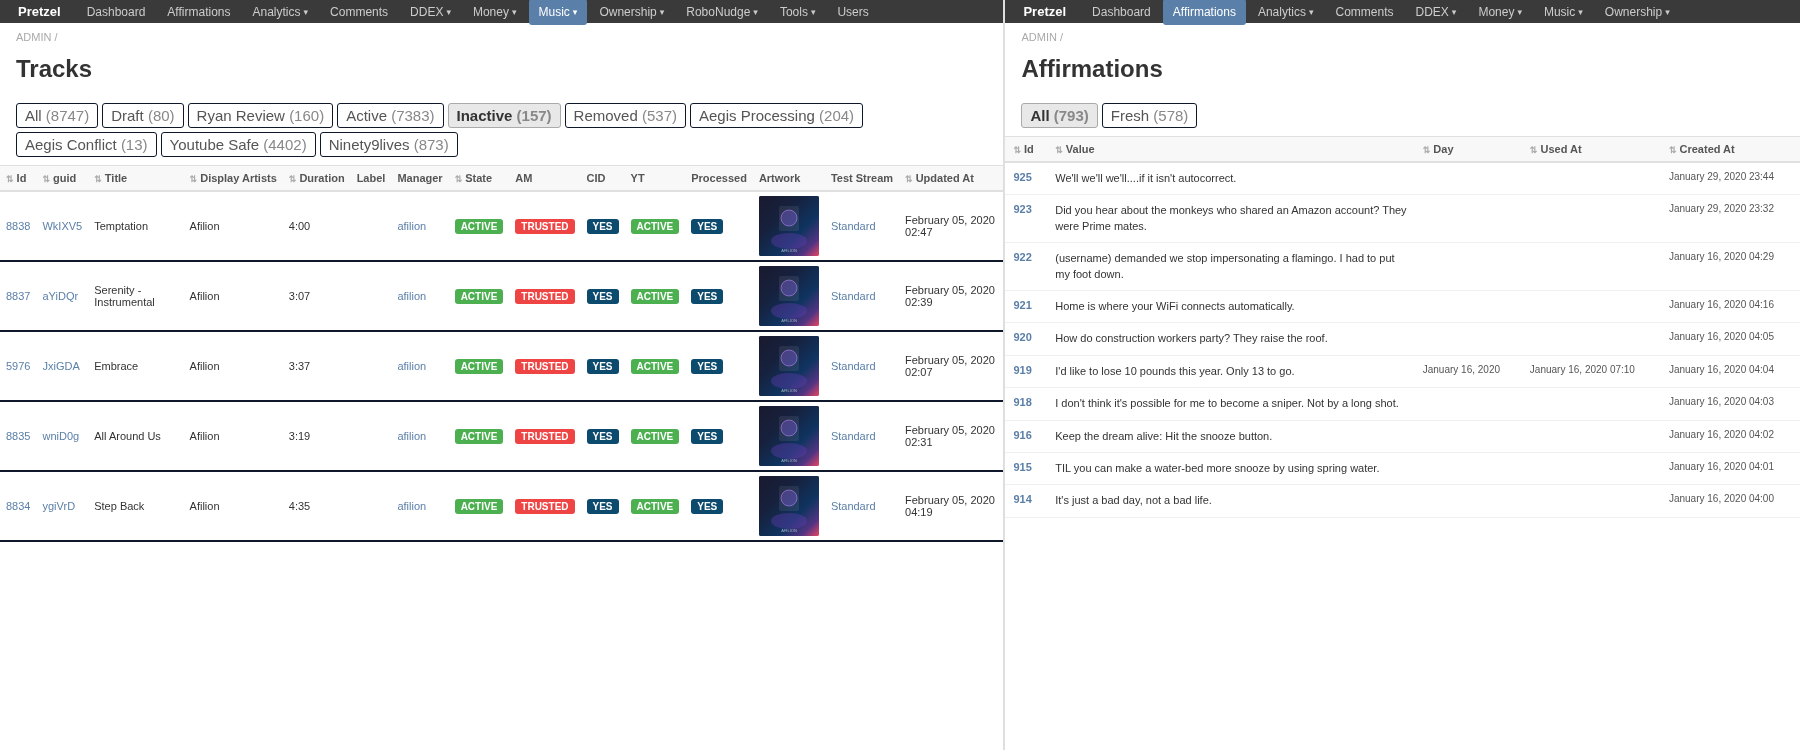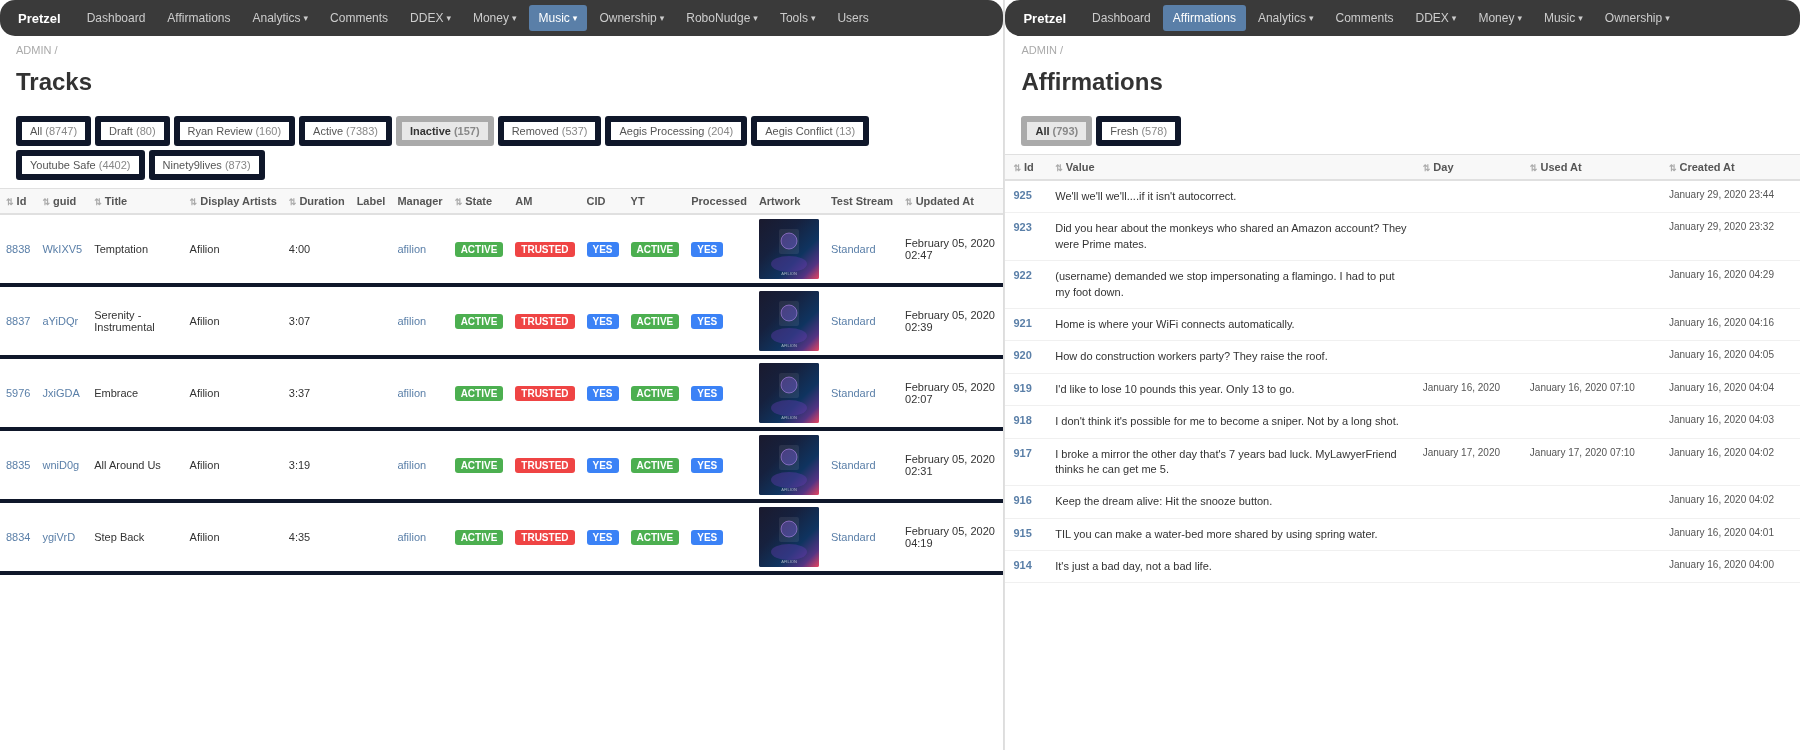--- a/index.html
+++ b/index.html
@@ -5,52 +5,52 @@
     * { box-sizing: border-box; margin: 0; padding: 0; }
     body { font-family: -apple-system, BlinkMacSystemFont, 'Segoe UI', sans-serif; font-size: 12px; background: #f0f0f0; display: flex; width: 1800px; height: 750px; overflow: hidden; }
 
     
     .left-panel { width: 1005px; background: #fff; display: flex; flex-direction: column; border-right: 1px solid #ddd; }
 
     
     .right-panel { width: 795px; background: #fff; display: flex; flex-direction: column; }
 
     
-    .navbar { background: #3a3a3a; display: flex; align-items: center; padding: 0 8px; height: 36px; gap: 2px; flex-shrink: 0; border-radius: 15px; }
+    .navbar { background: #3a3a3a; display: flex; align-items: center; padding: 0 8px; height: 23px; gap: 2px; flex-shrink: 0; }
     .nav-brand { color: #fff; font-weight: 700; font-size: 13px; padding: 0 10px; margin-right: 4px; }
     .nav-item { color: #ccc; font-size: 12px; padding: 6px 10px; cursor: pointer; border-radius: 3px; white-space: nowrap; display: flex; align-items: center; gap: 3px; }
     .nav-item.active { background: #5a7fa8; color: #fff; }
     .nav-arrow { font-size: 9px; }
 
     
     .breadcrumb { padding: 8px 16px; font-size: 11px; color: #888; flex-shrink: 0; }
     .breadcrumb span { color: #aaa; }
 
     
     .page-title { padding: 4px 16px 12px; font-size: 24px; font-weight: 600; color: #333; flex-shrink: 0; }
 
     
     .filter-tabs { display: flex; flex-wrap: wrap; gap: 4px; padding: 8px 16px; flex-shrink: 0; }
-    .filter-tab { border: 6px solid #0f172a; border-radius: 3px; padding: 3px 8px; font-size: 11px; cursor: pointer; background: #fff; color: #555; white-space: nowrap; }
+    .filter-tab { border: 1px solid #0f172a; border-radius: 3px; padding: 3px 8px; font-size: 15px; cursor: pointer; background: #fff; color: #555; white-space: nowrap; }
     .filter-tab.selected { background: #e8e8e8; border-color: #aaa; font-weight: 600; color: #333; }
     .filter-tab .count { color: #888; }
 
     
     .table-container { overflow-y: auto; flex: 1; }
     table { width: 100%; border-collapse: collapse; font-size: 11px; }
     thead th { background: #f8f8f8; border-bottom: 2px solid #e0e0e0; border-top: 1px solid #e0e0e0; padding: 6px 6px; text-align: left; font-weight: 600; color: #555; white-space: nowrap; cursor: pointer; user-select: none; position: sticky; top: 0; z-index: 10; }
     thead th .sort-icon { color: #aaa; font-size: 9px; }
-    tbody tr { border-bottom: 4px solid #0f172a; }
+    tbody tr { border-bottom: 2px solid #0f172a; }
     tbody td { padding: 4px 6px; color: #333; vertical-align: middle; }
 
     
     .badge { display: inline-block; padding: 2px 6px; border-radius: 3px; font-size: 10px; font-weight: 700; text-transform: uppercase; }
     .badge-active { background: #4caf50; color: #fff; }
     .badge-trusted { background: #ef4444; color: #fff; }
-    .badge-yes { background: #3b82f6; color: #fff; }
+    .badge-yes { background: #0c4a6e; color: #fff; }
 
     
     a { color: #5a7fa8; text-decoration: none; }
     .artwork-placeholder { width: 60px; height: 60px; background: linear-gradient(135deg, #1a1a2e 0%, #16213e 30%, #0f3460 60%, #533483 80%, #e94560 100%); border-radius: 2px; display: flex; align-items: center; justify-content: center; font-size: 8px; color: rgba(255,255,255,0.7); text-align: center; overflow: hidden; position: relative; }
 
     
     .art-svg { width: 60px; height: 60px; }
 
     
     .aff-table { width: 100%; border-collapse: collapse; font-size: 11px; }
@@ -396,36 +396,29 @@
     <td class="date-cell">January 16, 2020 04:04</td>
   </tr>
           <tr>
     <td class="id-cell"><a href="#">918</a></td>
     <td class="value-cell">I don't think it's possible for me to become a sniper. Not by a long shot.</td>
     <td class="date-cell"></td>
     <td class="date-cell"></td>
     <td class="date-cell">January 16, 2020 04:03</td>
   </tr>
           <tr>
-    <td class="id-cell"><a href="#">917</a></td>
-    <td class="value-cell">I broke a mirror the other day that's 7 years bad luck. MyLawyerFriend thinks he can get me 5.</td>
-    <td class="date-cell">January 17, 2020</td>
-    <td class="date-cell">January 17, 2020 07:10</td>
-    <td class="date-cell">January 16, 2020 04:02</td>
-  </tr>
-          <tr>
     <td class="id-cell"><a href="#">916</a></td>
     <td class="value-cell">Keep the dream alive: Hit the snooze button.</td>
     <td class="date-cell"></td>
     <td class="date-cell"></td>
     <td class="date-cell">January 16, 2020 04:02</td>
   </tr>
           <tr>
     <td class="id-cell"><a href="#">915</a></td>
-    <td class="value-cell">TIL you can make a water-bed more shared by using spring water.</td>
+    <td class="value-cell">TIL you can make a water-bed more snooze by using spring water.</td>
     <td class="date-cell"></td>
     <td class="date-cell"></td>
     <td class="date-cell">January 16, 2020 04:01</td>
   </tr>
           <tr>
     <td class="id-cell"><a href="#">914</a></td>
     <td class="value-cell">It's just a bad day, not a bad life.</td>
     <td class="date-cell"></td>
     <td class="date-cell"></td>
     <td class="date-cell">January 16, 2020 04:00</td>

